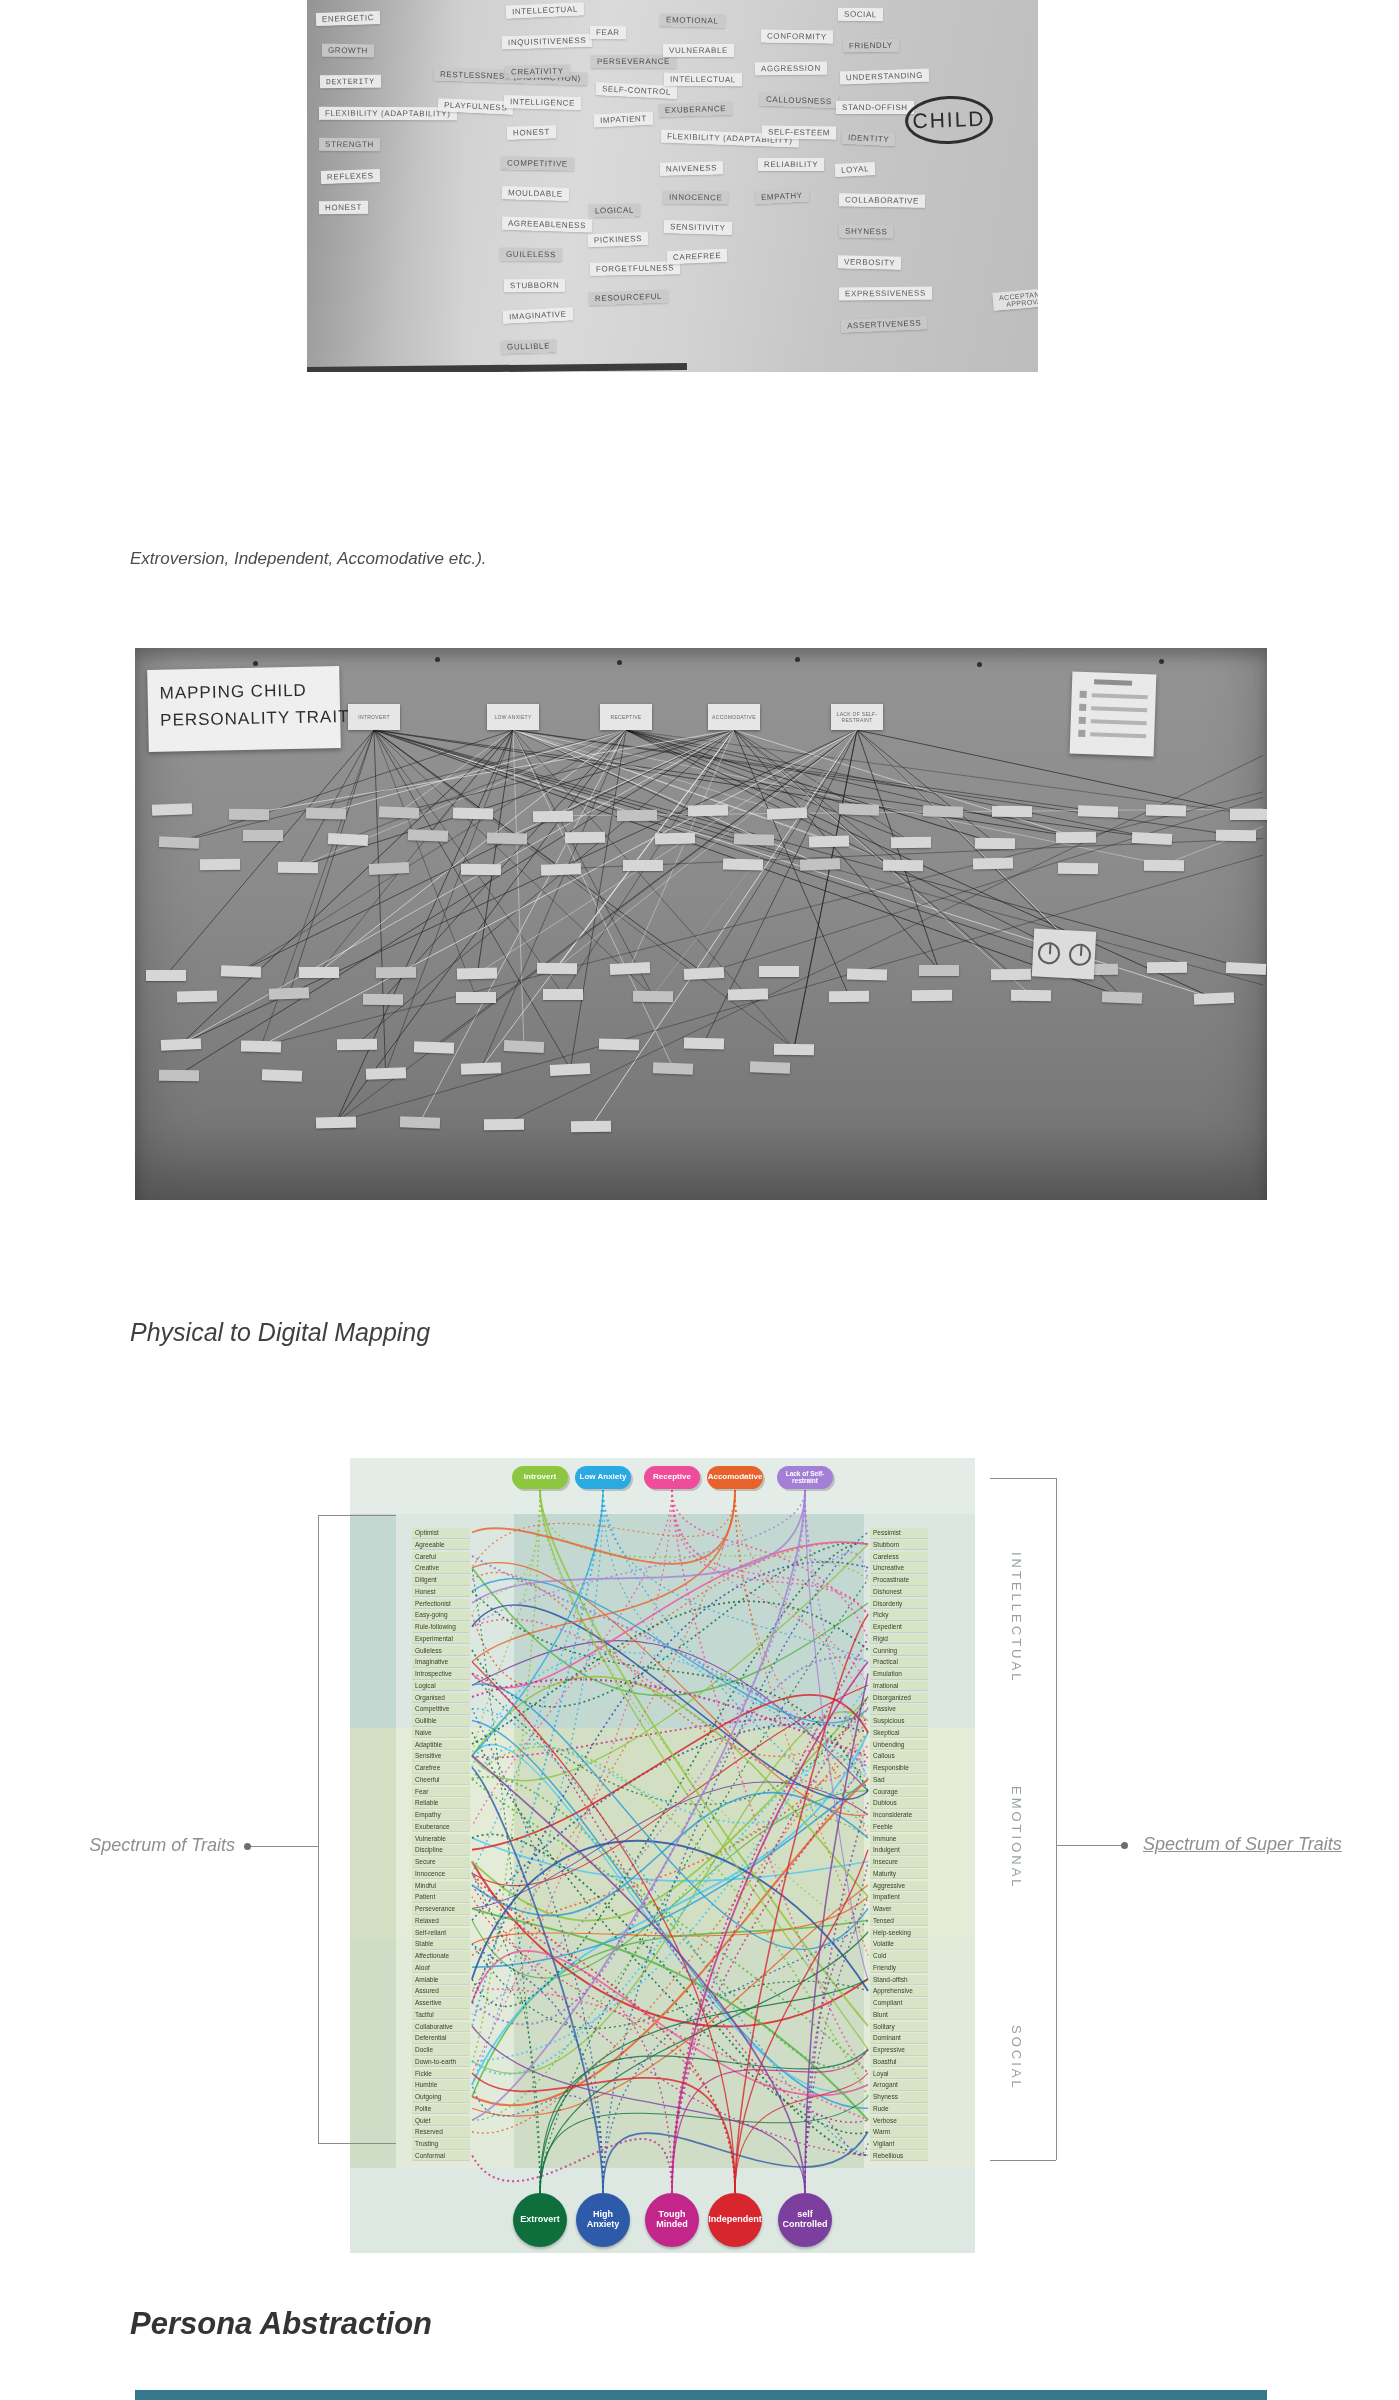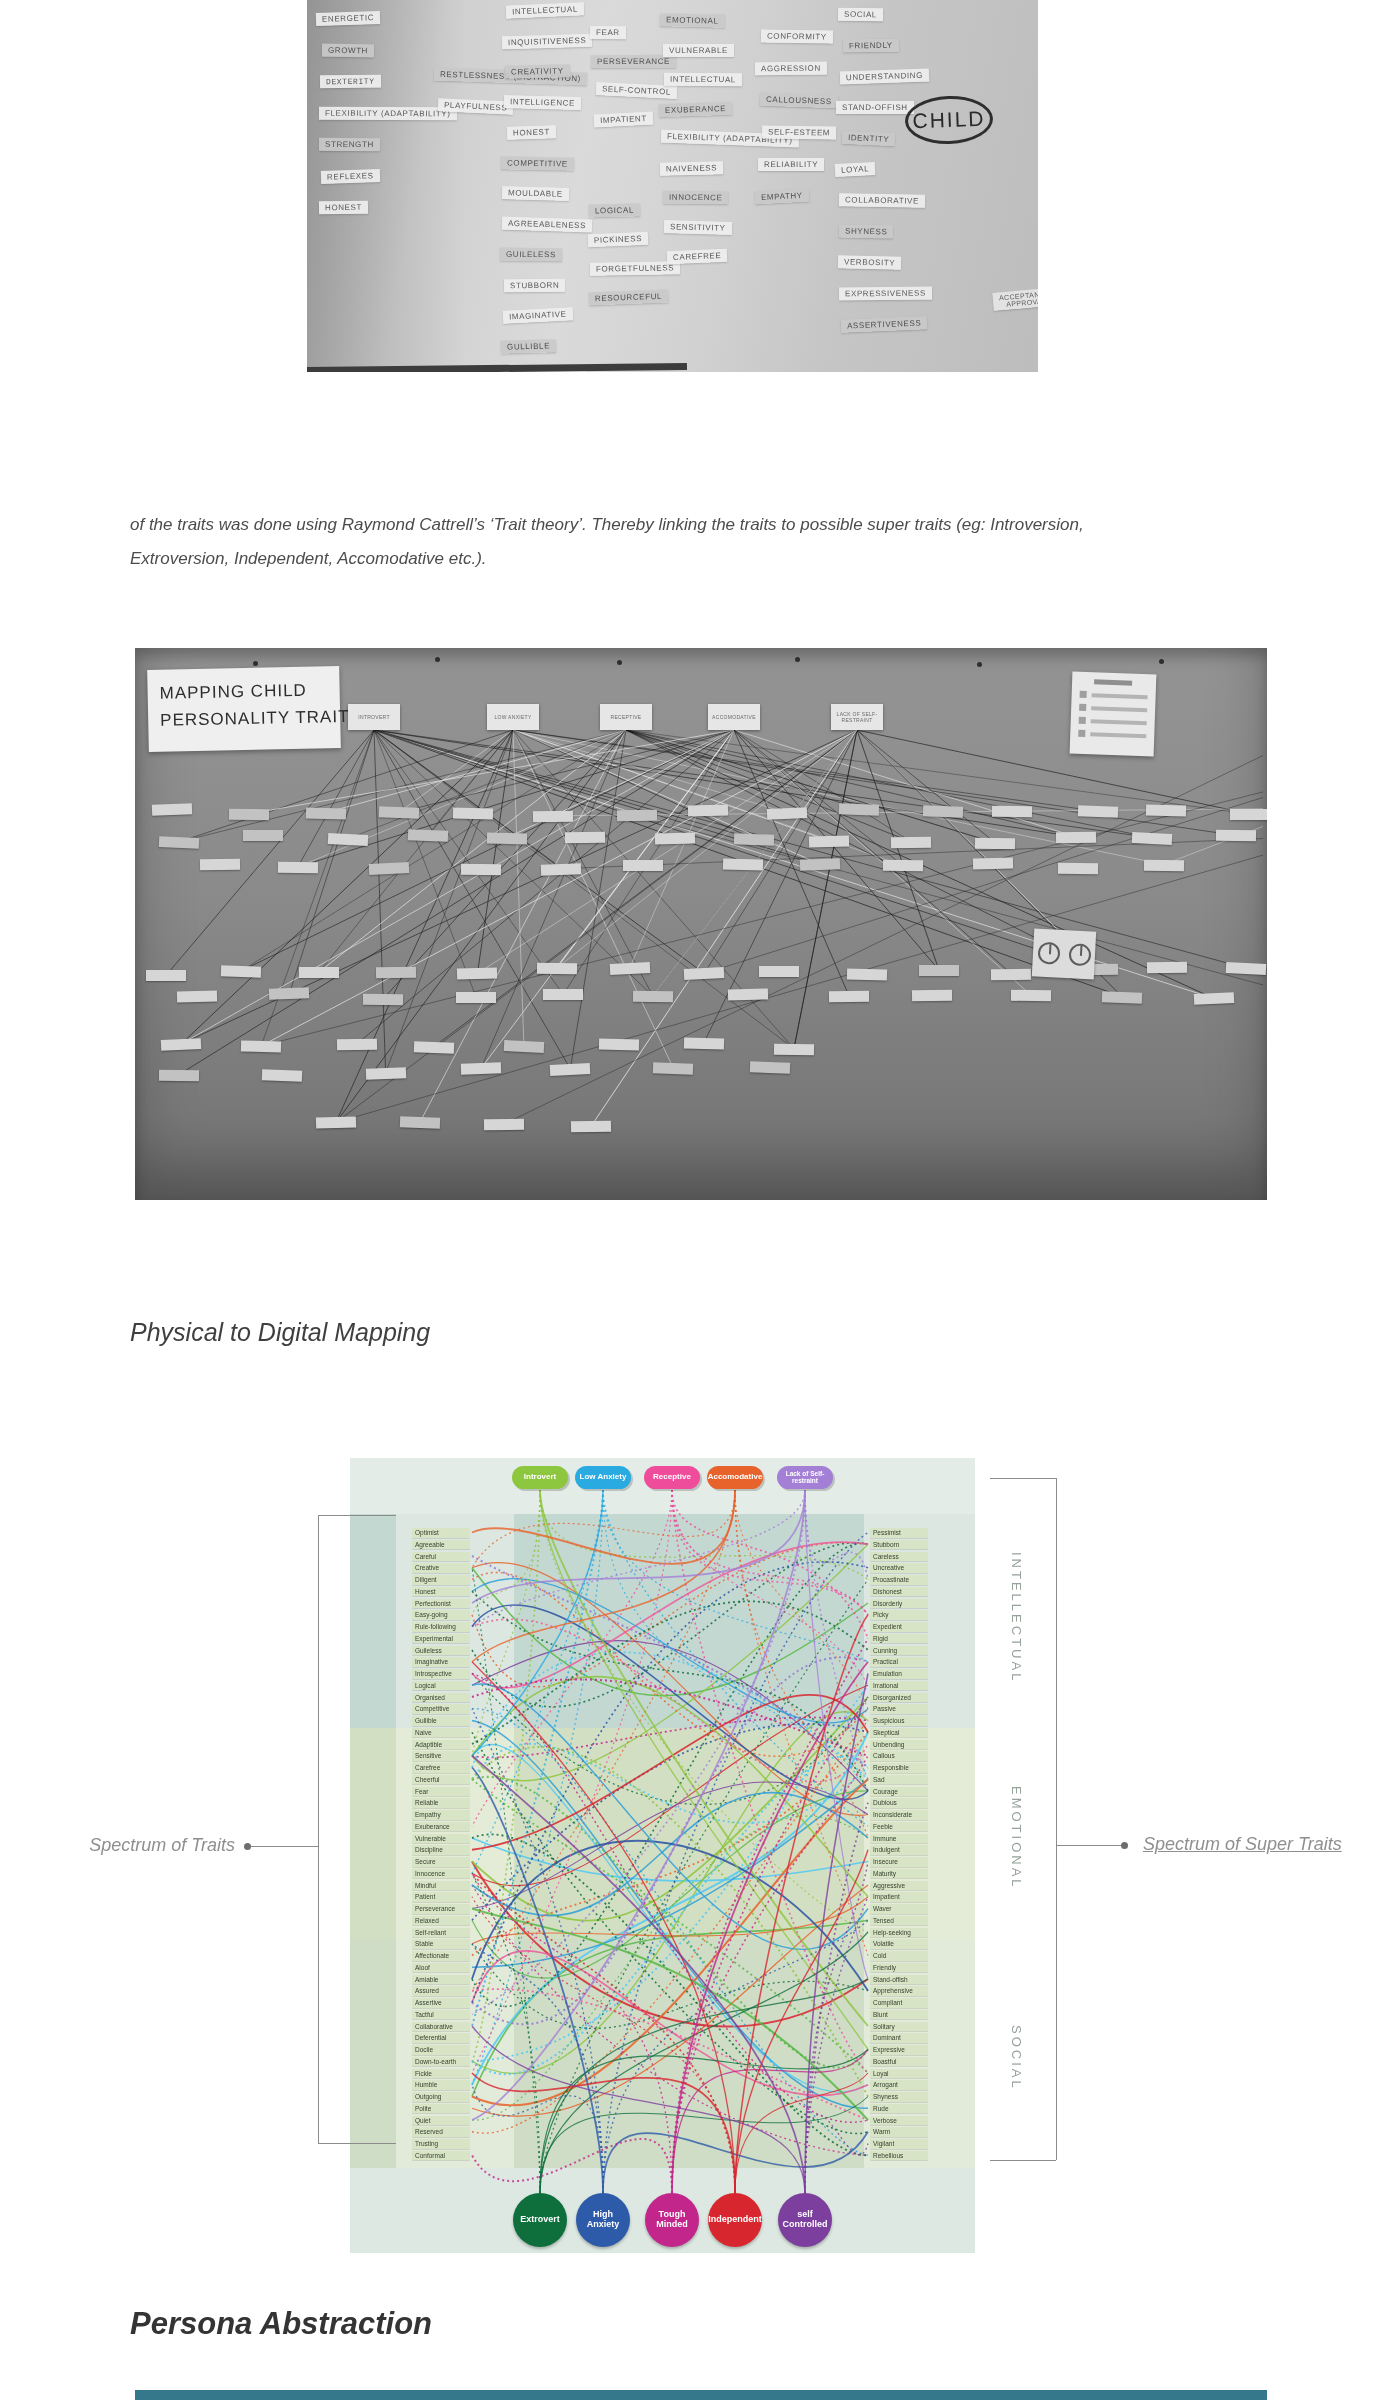--- a/index.html
+++ b/index.html
@@ -155,21 +155,21 @@
         <div class="slip" style="left: 531.641px; top: 287px; transform: rotate(-0.5deg);">EXPRESSIVENESS</div>
         <div class="slip slip-dark" style="left: 533.762px; top: 318px; transform: rotate(-2.4deg);">ASSERTIVENESS</div>
       </div>
     <div class="child-circle">CHILD</div>
     <div class="corner-slip">ACCEPTANCE/ APPROVAL</div>
   </section>
 
   <p class="intro">
     <br>
     <br>
-    <span>of the traits was done using Raymond Cattrell’s ‘Trait theory’. Thereby linking the traits to possible super traits (eg: Introversion,</span><br>
+    <br>
     <span>Extroversion, Independent, Accomodative etc.).</span>
   </p>
 
   <section class="board">
     <svg id="board-strings" width="1132" height="552">
         <line x1="239" y1="82" x2="31.367298585362732" y2="326.97090398333967" stroke="#1d1d1d" stroke-width="1" opacity="0.5932835499173961"></line>
         <line x1="239" y1="82" x2="426.04576295965603" y2="220.80237715505064" stroke="#1d1d1d" stroke-width="1" opacity="0.3668672423809767"></line>
         <line x1="239" y1="82" x2="569.2229950251058" y2="325.4141203649342" stroke="#1d1d1d" stroke-width="1" opacity="0.6746474816580302"></line>
         <line x1="239" y1="82" x2="941.2885308654334" y2="188.8878673966974" stroke="#1d1d1d" stroke-width="1" opacity="0.6409086917410605"></line>
         <line x1="239" y1="82" x2="986.9262656289661" y2="348.56999281048775" stroke="#1d1d1d" stroke-width="1" opacity="0.6998705056146718"></line>

